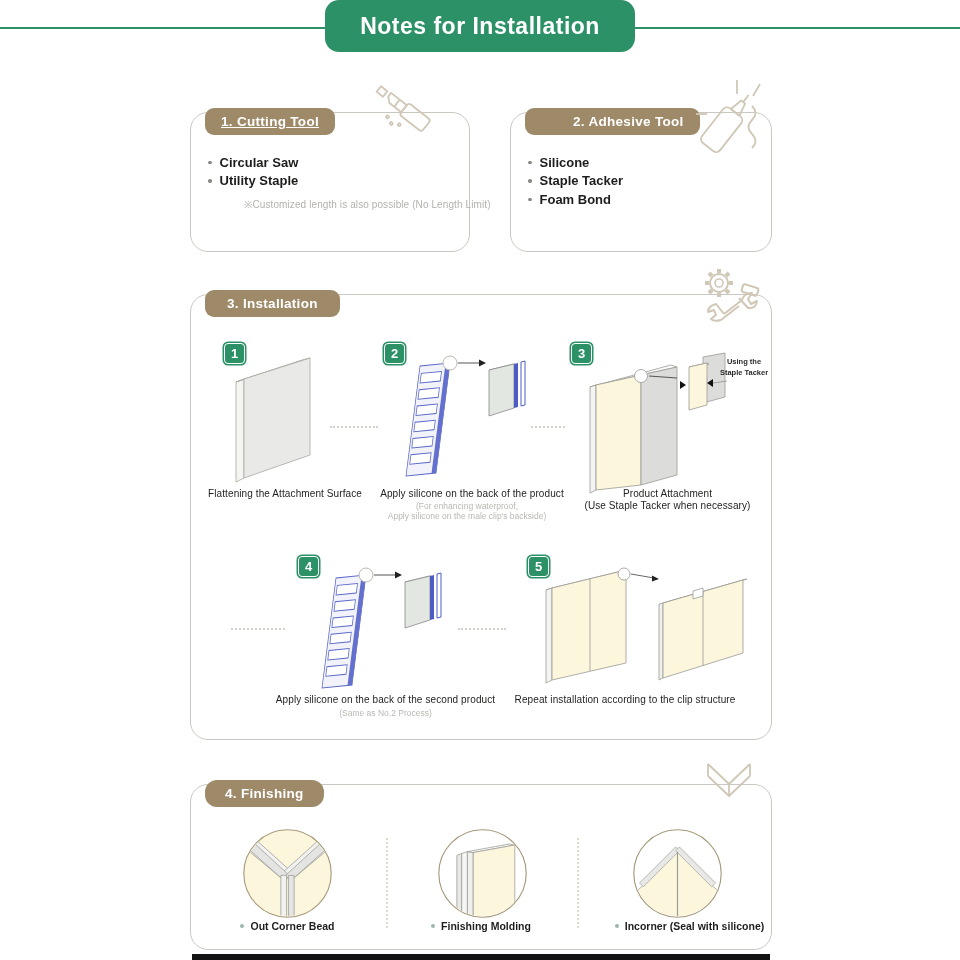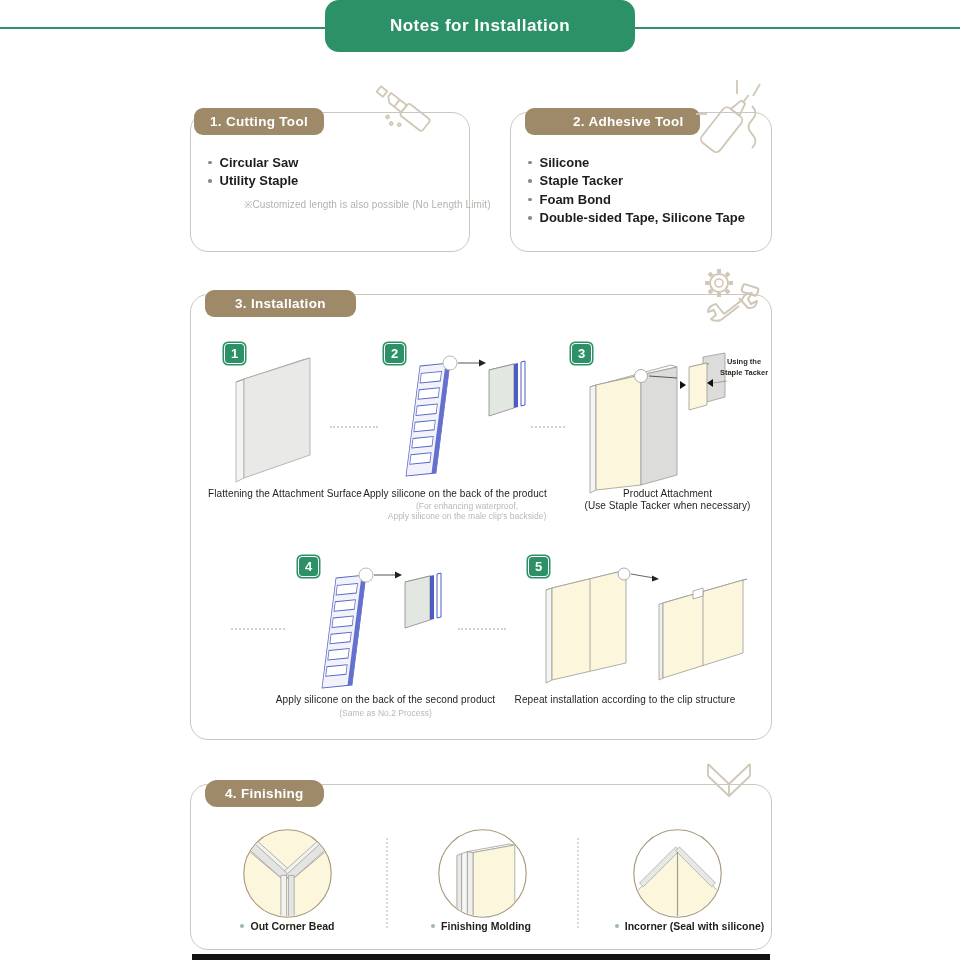--- a/index.html
+++ b/index.html
@@ -8,21 +8,21 @@
     position:relative; width:960px; height:960px; margin:0 auto;
     background:#fff; overflow:hidden;
     font-family:"Liberation Sans", sans-serif; color:#1d1d1b;
   }
   
   .hline { position:absolute; left:0; top:27px; width:960px; height:2px; background:#2d9167; }
   .title-badge {
     position:absolute; left:325px; top:0; width:310px; height:52px;
     background:#2d9167; border-radius:14px;
     display:flex; align-items:center; justify-content:center;
-    color:#fff; font-weight:bold; font-size:17px; letter-spacing:0.5px;
+    color:#fff; font-weight:bold; font-size:23px; letter-spacing:0.5px;
   }
   
   .box { position:absolute; border:1.6px solid #c9c8c0; border-radius:18px; background:#fff; }
   .sec-label {
     position:absolute; background:#9e8a69; color:#fff; font-weight:bold;
     font-size:13.5px; letter-spacing:0.3px; padding:6px 16px; border-radius:9px;
     white-space:nowrap;
   }
   
   .tool-list { position:absolute; list-style:none; }
@@ -54,21 +54,21 @@
 <body>
 
 <div id="page">
 
   <div class="hline"></div>
   <div class="title-badge">
     <span>Notes for Installation</span>
   </div>
 
   <div class="box" style="left:190px;top:112px;width:280px;height:140px;">
-    <div class="sec-label" style="left:3px;top:-5px;">1. Cutting Tool</div>
+    <div class="sec-label" style="left:14px;top:-5px;text-decoration:underline;">1. Cutting Tool</div>
   </div>
 
   <svg style="left:366px;top:84px;" width="80" height="68" viewBox="0 0 80 68">
     <g fill="none" stroke="#d0c7b6" stroke-width="1.8" stroke-linejoin="round" transform="rotate(38 40 32)">
       <rect x="34" y="20" width="28" height="15" rx="3"></rect>
       <polygon points="14,23 34,23 34,32 19,32 14,27.5"></polygon>
       <line x1="25" y1="23" x2="25" y2="32"></line>
       <rect x="2" y="24" width="8" height="7"></rect>
       <circle cx="26" cy="44" r="1.4"></circle>
       <circle cx="33" cy="47" r="1.4"></circle>
@@ -110,28 +110,24 @@
         <span>Silicone</span>
       </li>
     <li>
         <span class="dot"></span>
         <span>Staple Tacker</span>
       </li>
     <li>
         <span class="dot"></span>
         <span>Foam Bond</span>
       </li>
-    <li>
-        <span class="dot"></span>
-        <span>Double-sided Tape, Silicone Tape</span>
-      </li>
   </ul>
 
   <div class="box" style="left:190px;top:294px;width:582px;height:446px;">
-    <div class="sec-label" style="left:14px;top:-5px;padding:6px 30px;">3. Installation</div>
+    <div class="sec-label" style="left:14px;top:-5px;padding:6px 22px;">3. Installation</div>
   </div>
 
   <svg style="left:694px;top:262px;" width="74" height="70" viewBox="0 0 74 70">
     <g fill="none" stroke="#d0c7b6" stroke-linejoin="round">
       <circle cx="25" cy="21" r="9" stroke-width="2"></circle>
       <circle cx="25" cy="21" r="4" stroke-width="1.6"></circle>
       <g stroke-width="4">
         <line x1="25" y1="7" x2="25" y2="11"></line>
           <line x1="25" y1="31" x2="25" y2="35"></line>
         <line x1="11" y1="21" x2="15" y2="21"></line>
@@ -250,21 +246,21 @@
       <polygon points="155,33 165,30 165,38 155,41" fill="#fff"></polygon>
     </g>
   </svg>
 
   <div class="dots-h" style="left:330px;top:426px;width:48px;"></div>
   <div class="dots-h" style="left:531px;top:426px;width:34px;"></div>
   <div class="dots-h" style="left:231px;top:628px;width:54px;"></div>
   <div class="dots-h" style="left:458px;top:628px;width:48px;"></div>
 
   <div class="caption" style="left:200px;top:488px;width:170px;">Flattening the Attachment Surface</div>
-  <div class="caption" style="left:350px;top:488px;width:210px;text-align:center;">Apply silicone on the back of the product</div>
+  <div class="caption" style="left:367px;top:488px;width:210px;text-align:center;">Apply silicone on the back of the product</div>
   <div class="subcaption" style="left:362px;top:501px;width:210px;">(For enhancing waterproof,</div>
   <div class="subcaption" style="left:362px;top:511px;width:210px;">Apply silicone on the male clip's backside)</div>
   <div class="caption" style="left:560px;top:488px;width:215px;">Product Attachment</div>
   <div class="caption" style="left:560px;top:500px;width:215px;">(Use Staple Tacker when necessary)</div>
 
   <div class="caption" style="left:268px;top:694px;width:235px;">Apply silicone on the back of the second product</div>
   <div class="subcaption" style="left:268px;top:708px;width:235px;">(Same as No.2 Process)</div>
   <div class="caption" style="left:500px;top:694px;width:250px;">Repeat installation according to the clip structure</div>
 
   <div class="box" style="left:190px;top:784px;width:582px;height:166px;">

